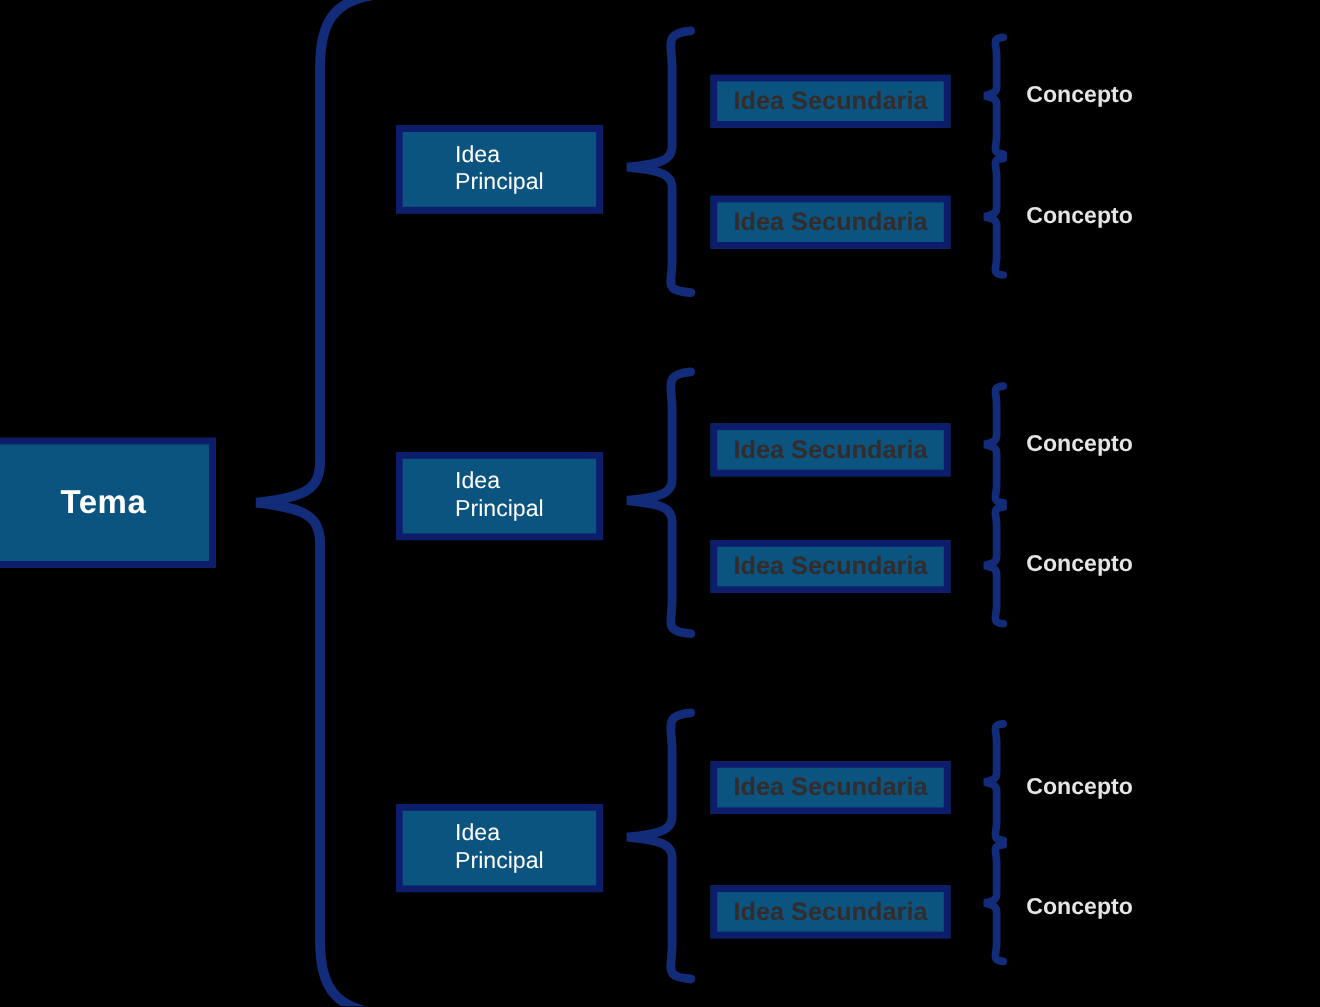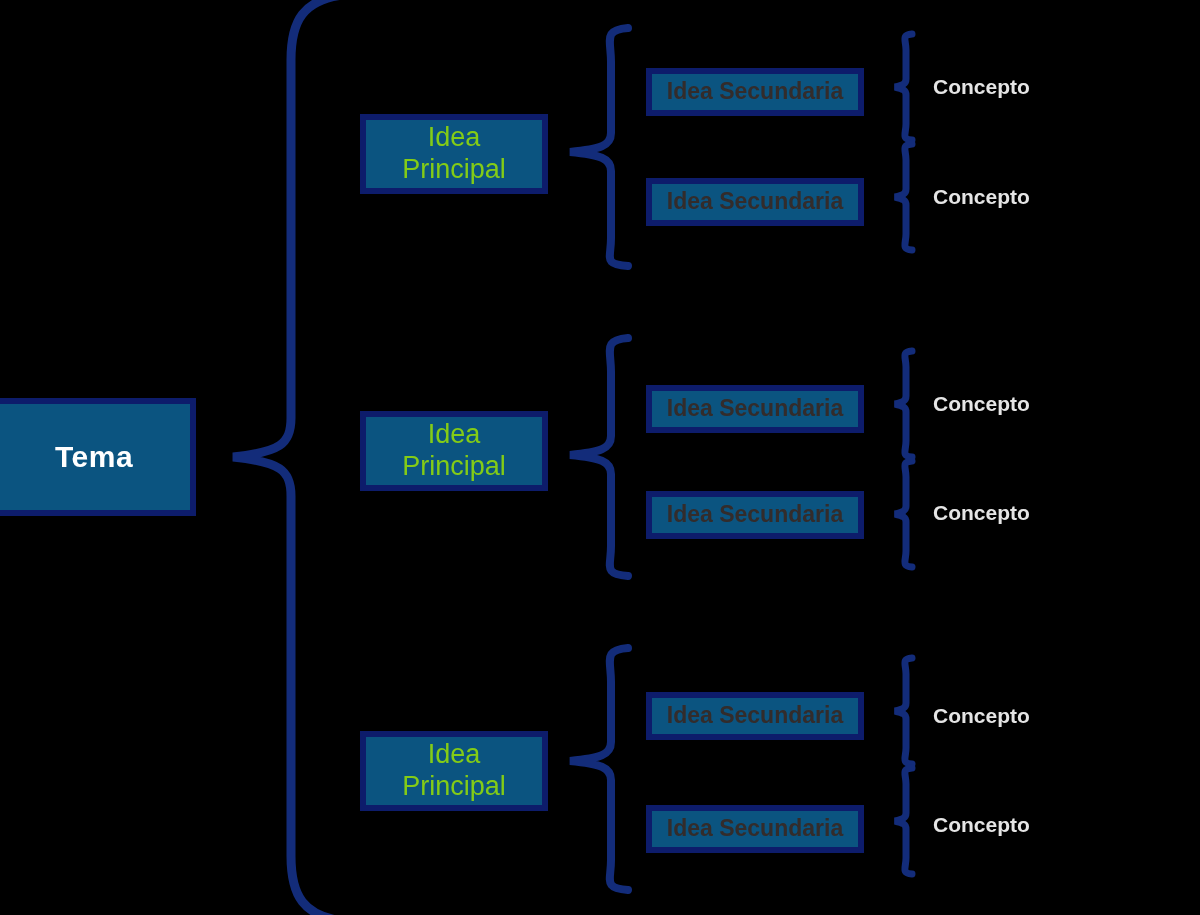--- a/index.html
+++ b/index.html
@@ -24,36 +24,35 @@
     height: 915px;
   }
   .node {
     position: absolute;
     box-sizing: border-box;
     background: #0B5480;
     border: 6px solid #0D1C6B;
     display: flex;
     align-items: center;
     justify-content: center;
-    text-align: center;
     line-height: 1.18;
     white-space: pre-line;
   }
   .node-tema {
     background: #0B5480;
     border: 6px solid #0D1C6B;
     color: #FFFFFF;
     font-weight: bold;
     font-size: 30px;
     letter-spacing: 0.5px;
   }
   .node-principal {
-    color: #84cc16;
+    color: #ffffff;
     font-weight: normal;
-    font-size: 27px;
+    font-size: 21px;
   }
   .node-secundaria {
     color: #332C2B;
     font-weight: bold;
     font-size: 23px;
   }
   .concept-label {
     position: absolute;
     color: #e5e5e5;
     font-weight: bold;

